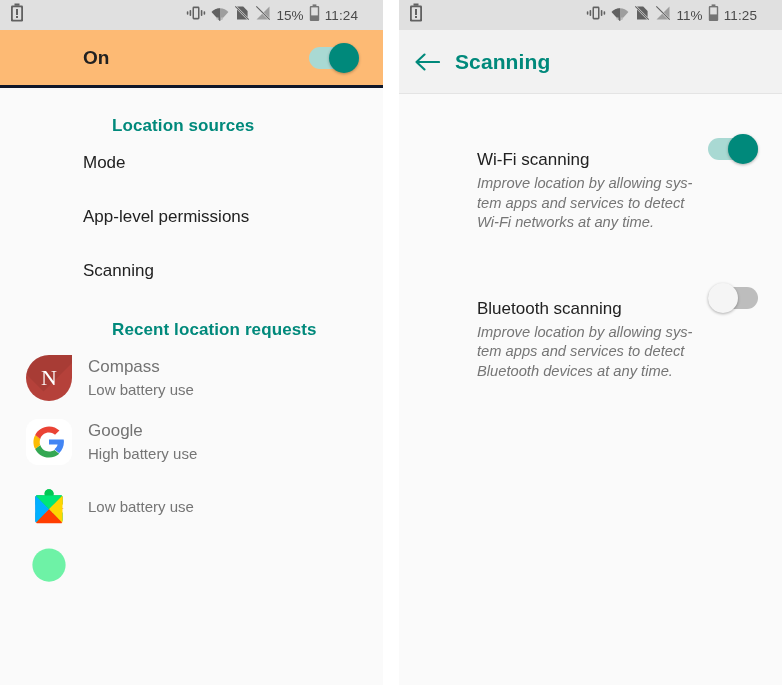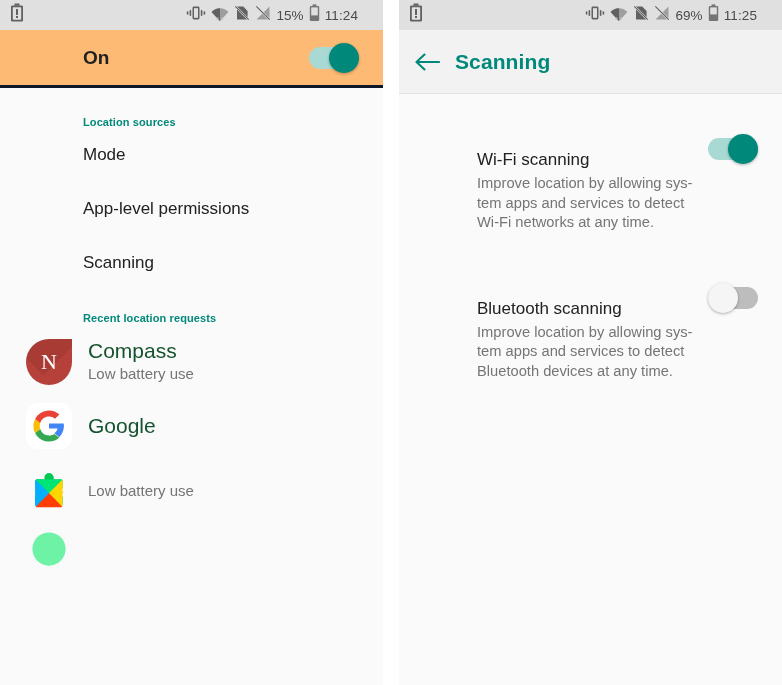--- a/index.html
+++ b/index.html
@@ -95,24 +95,24 @@
   
   .content {
     background: #fafafa;
     height: calc(685px - 30px - 64px);
     overflow: hidden;
     position: relative;
   }
   .left .content { height: calc(685px - 30px - 64px - 59px); }
 
   .section-header {
-    font-size: 11px;
+    font-size: 17px;
     color: #00897b;
     font-weight: 600;
-    padding: 28px 0 0 83px;
+    padding: 28px 0 0 112px;
     letter-spacing: 0.1px;
   }
 
   .pref-row {
     padding: 16px 20px 16px 83px;
     box-sizing: border-box;
   }
   .pref-row .pri {
     font-size: 17px;
     color: #212121;
@@ -133,22 +133,22 @@
     box-sizing: border-box;
   }
   .app-row .app-icon {
     width: 46px;
     height: 46px;
     flex: 0 0 46px;
     margin-right: 16px;
     position: relative;
   }
   .app-row .app-text .pri {
-    font-size: 21px;
-    color: #14532d;
+    font-size: 17px;
+    color: #737373;
     line-height: 22px;
   }
   .app-row .app-text .sec {
     font-size: 15px;
     color: #757575;
     line-height: 21px;
     margin-top: 1px;
   }
 
   
@@ -164,20 +164,21 @@
     color: #212121;
     line-height: 23px;
     margin-top: 32px;
   }
   .scan-row .sec {
     font-size: 14.7px;
     color: #757575;
     line-height: 19.5px;
     margin-top: 3px;
     white-space: pre-line;
+    font-style: italic;
   }
   .scan-row .sw-wrap {
     flex: 0 0 auto;
     margin-left: auto;
     padding-top: 22px;
   }
 
   
   .switch {
     position: relative;
@@ -363,20 +364,21 @@
             <svg width="34" height="34" viewBox="0 0 48 48">
               <path fill="#4285F4" d="M45.1 24.5c0-1.6-.1-2.7-.4-3.9H24v7.1h12.1c-.2 1.8-1.6 4.6-4.5 6.4l-.04.3 6.5 5 .45.05c4.1-3.8 6.5-9.4 6.5-15z"></path>
               <path fill="#34A853" d="M24 46c5.9 0 10.9-1.9 14.5-5.3l-6.9-5.4c-1.8 1.3-4.3 2.2-7.6 2.2-5.8 0-10.7-3.8-12.4-9.1l-.3.02-6.8 5.2-.1.3C7.9 41 15.4 46 24 46z"></path>
               <path fill="#FBBC05" d="M11.6 28.4c-.5-1.3-.7-2.8-.7-4.4s.3-3.1.7-4.4l-.02-.3-6.9-5.3-.2.1C2.9 17.1 2 20.4 2 24s.9 6.9 2.5 9.9l7.1-5.5z"></path>
               <path fill="#EA4335" d="M24 10.5c4.1 0 6.9 1.8 8.5 3.3l6.2-6C34.9 4.3 29.9 2 24 2 15.4 2 7.9 7 4.5 14.1l7.1 5.5C13.3 14.3 18.2 10.5 24 10.5z"></path>
             </svg>
           </div>
         </div>
         <div class="app-text">
           <div class="pri">Google</div>
+          <div class="sec">High battery use</div>
         </div>
       </div>
 
       <div class="app-row">
         <div class="app-icon">
           <div class="plain-icon">
             <svg width="40" height="40" viewBox="0 0 48 48">
               <path fill="#00C853" d="M24 4c-3 0-5.3 2.3-5.3 5.1 0 .9.2 1.6.5 2.3H9.5c-1 0-1.7.8-1.7 1.8v9.4c.7-.3 1.5-.5 2.4-.5 2.9 0 5.3 2.3 5.3 5.1s-2.4 5.1-5.3 5.1c-.9 0-1.7-.2-2.4-.5v9.4c0 1 .8 1.8 1.7 1.8h9.4V33c0-2.9 2.3-5.3 5.1-5.3s5.1 2.4 5.1 5.3v10h9.5c1 0 1.7-.8 1.7-1.8v-9.5h-10c-2.9 0-5.3-2.3-5.3-5.1s2.4-5.1 5.3-5.1h10V13.2c0-1-.8-1.8-1.7-1.8h-9.4c.3-.7.5-1.5.5-2.3C29.3 6.3 27 4 24 4z"></path>
               <path fill="#00BFA5" d="M7.8 13.2v29.2c0 1 .8 1.8 1.7 1.8L24 28 9.5 11.4c-1 0-1.7.8-1.7 1.8z" opacity="0"></path>
               <path fill="#2196F3" d="M8 12.6v16.6l8-8.4V11.4H9.5c-.7 0-1.3.5-1.5 1.2z"></path>
@@ -453,21 +455,21 @@
             <line x1="1.3" y1="1.3" x2="14.7" y2="14.7" stroke="#616161" stroke-width="1.1"></line>
           </svg>
         </span>
         <span class="sb-icon">
           <svg width="16" height="16" viewBox="0 0 16 16">
             <path d="M14.5 1.5v13H1.5z" fill="#9e9e9e"></path>
             <line x1="1.3" y1="1.3" x2="14.7" y2="14.7" stroke="#e0e0e0" stroke-width="2.2"></line>
             <line x1="1.3" y1="1.3" x2="14.7" y2="14.7" stroke="#616161" stroke-width="1.1"></line>
           </svg>
         </span>
-        <span class="sb-text">69%</span>
+        <span class="sb-text">11%</span>
         <span class="sb-icon">
           <svg width="11" height="18" viewBox="0 0 11 18">
             <rect x="3.6" y="0.4" width="3.8" height="1.8" fill="#757575"></rect>
             <rect x="0.8" y="2" width="9.4" height="15" rx="1.1" fill="#757575"></rect>
             <rect x="2.2" y="3.4" width="6.6" height="7" fill="#e0e0e0"></rect>
           </svg>
         </span>
         <span class="sb-text">11:25</span>
       </div>
     </div>

